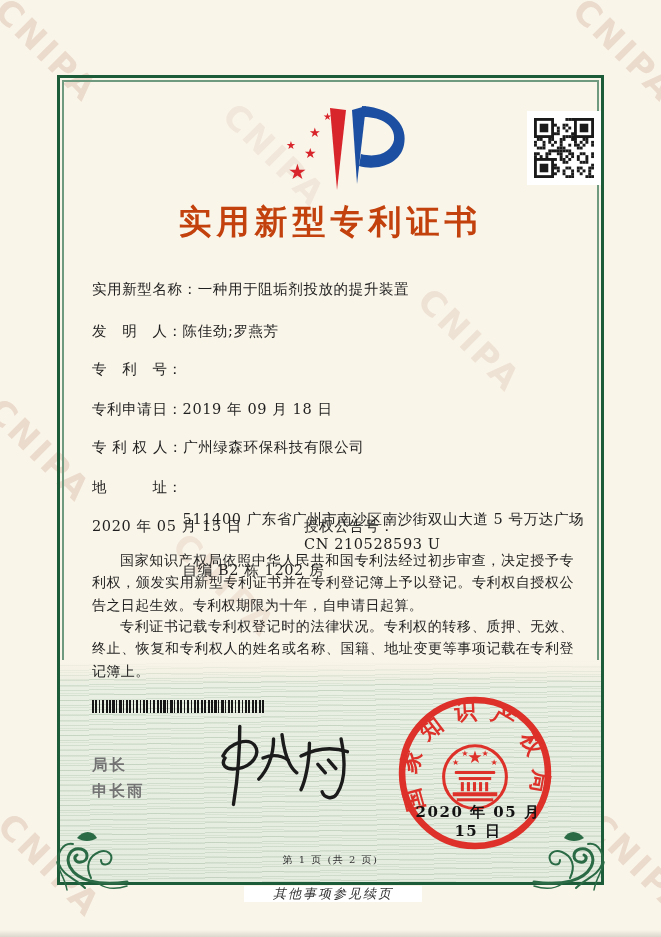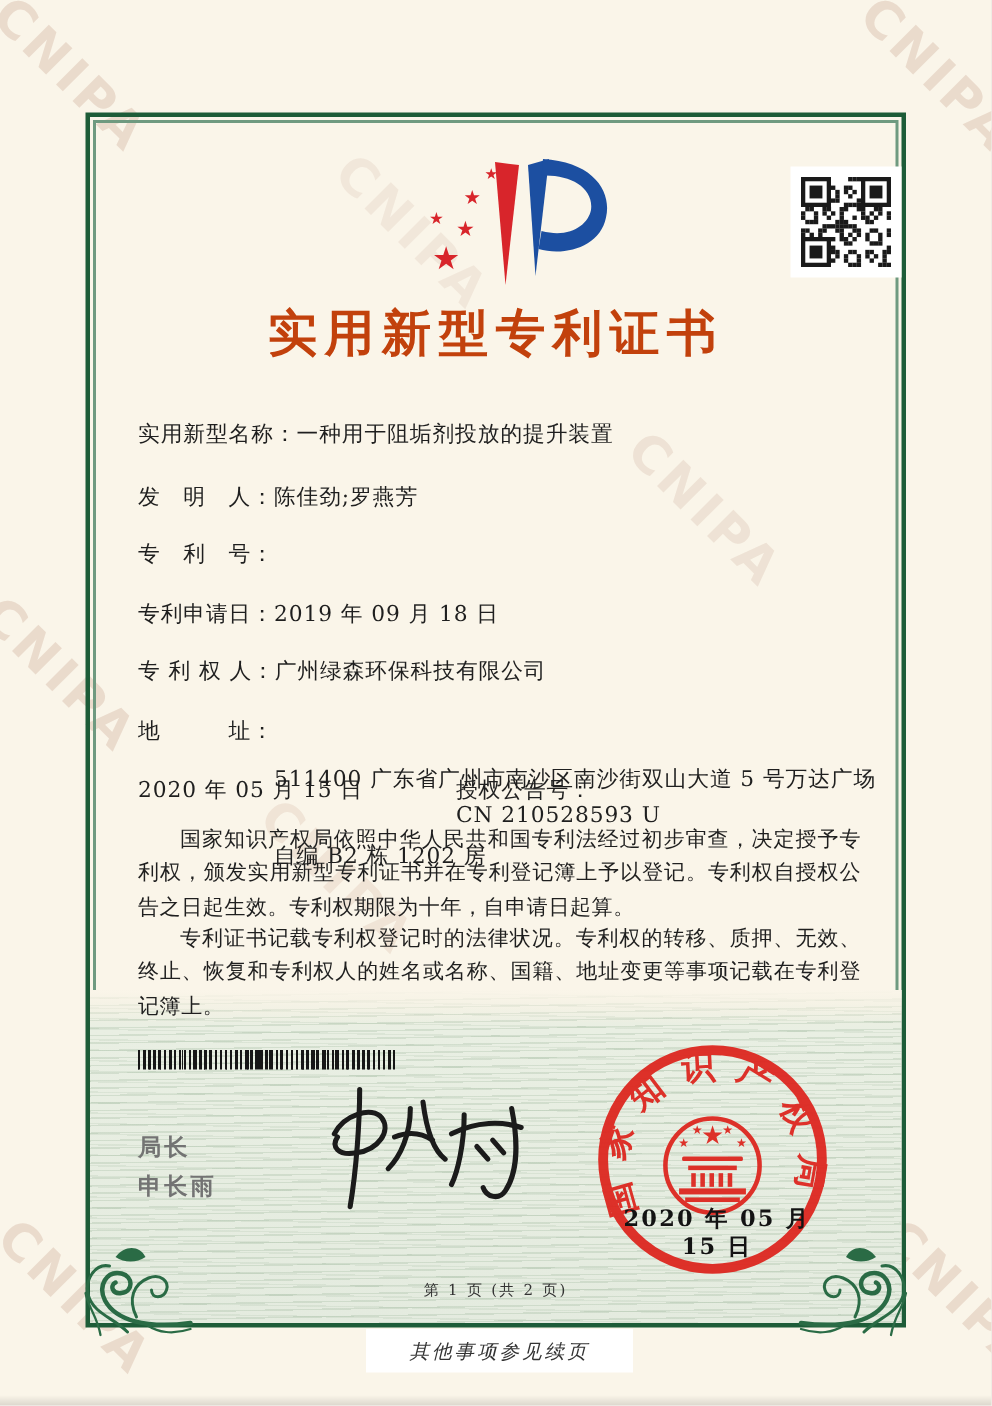--- a/index.html
+++ b/index.html
@@ -68,21 +68,21 @@
   .seal-date{position:absolute;left:402px;top:803px;width:152px;text-align:center;font-size:15px;
       font-weight:600;letter-spacing:1.5px;color:#131313;z-index:7;}
 
   .page-num{position:absolute;left:0;right:0;top:853px;text-align:center;font-size:10px;
       letter-spacing:1.5px;color:#333;z-index:5;}
 
   .flourish{position:absolute;width:74px;height:62px;z-index:7;}
   .fl-left{left:55px;top:830px;}
   .fl-right{left:532px;top:830px;transform:scaleX(-1);}
 
-  .cont-note{position:absolute;left:244px;top:886px;width:178px;height:29px;background:#fff;
+  .cont-note{position:absolute;left:244px;top:886px;width:178px;height:16px;background:#fff;
       display:flex;align-items:center;justify-content:center;font-size:13px;font-style:italic;
       letter-spacing:2px;color:#333;z-index:5;}
 
   .page-edge{position:absolute;left:0;right:0;bottom:0;height:7px;
       background:linear-gradient(180deg,rgba(0,0,0,0),rgba(0,0,0,0.12));z-index:8;}
 </style>
 </head>
 <body>
 
 <div class="page">

